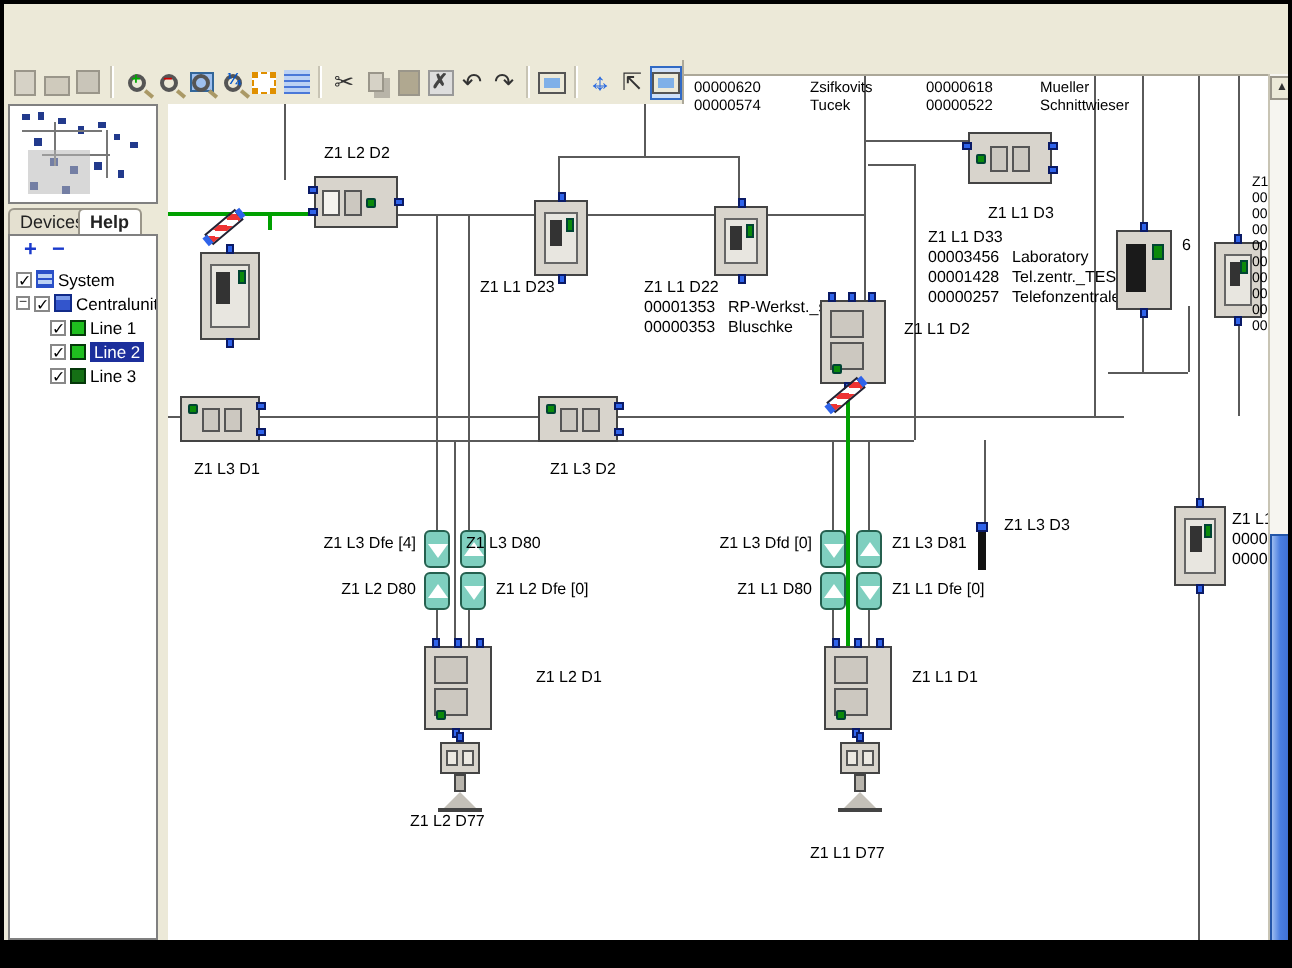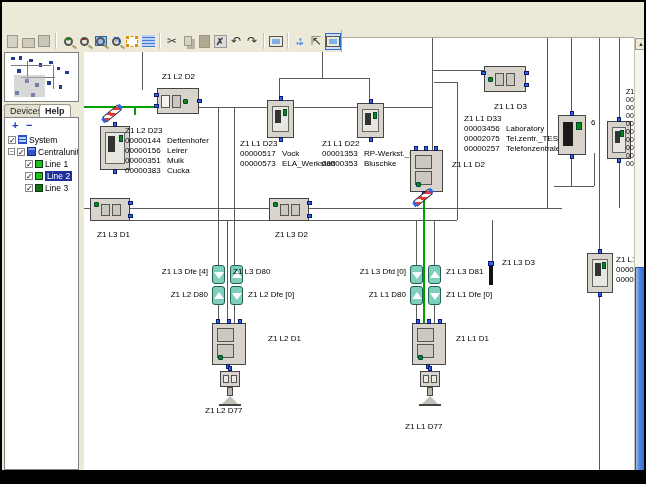--- a/index.html
+++ b/index.html
@@ -286,20 +286,24 @@
     <i class="w" style="left:515px;top:255px;width:1px;height:180px"></i>
     <i class="w" style="left:535px;top:0;width:1px;height:85px"></i>
     <i class="w" style="left:535px;top:120px;width:1px;height:50px"></i>
     <i class="w" style="left:144px;top:327px;width:1px;height:6px"></i>
     <i class="w" style="left:344px;top:327px;width:1px;height:6px"></i>
     <i class="wg" style="left:0;top:68px;width:114px;height:2px"></i>
     <i class="wg" style="left:50px;top:69px;width:2px;height:8px"></i>
     <i class="wg" style="left:31px;top:85px;width:2px;height:5px"></i>
     <i class="wg" style="left:339px;top:150px;width:2px;height:135px"></i>
 
+    <div class="toplist" style="left:263px;top:2px">
+        <div class="irow"><span class="inum">00000620</span><span>Zsifkovits</span><span class="inum">00000618</span><span>Mueller</span></div>
+        <div class="irow"><span class="inum">00000574</span><span>Tucek</span><span class="inum">00000522</span><span>Schnittwieser</span></div>
+      </div>
 
     <div class="lbl" style="left:78px;top:34px">Z1 L2 D2</div>
     <div class="node hnode" style="left:73px;top:50px;width:42px;height:26px">
       <i class="pt" style="left:-4px;top:4px"></i>
         <i class="pt" style="left:-4px;top:15px"></i>
         <i class="pt" style="right:-4px;top:10px"></i>
       <span class="cell"></span>
         <span class="cell"></span>
         <span class="cell w"></span>
         <span class="led"></span>
@@ -307,36 +311,31 @@
 
     <div class="stripe" style="left:18px;top:72px"></div>
     <div class="node" style="left:16px;top:88px;width:30px;height:44px">
       <i class="pt ptv" style="left:12px;top:-5px"></i>
         <i class="pt ptv" style="left:12px;bottom:-5px"></i>
       <div class="panel">
           <i class="slot"></i>
           <i class="pled"></i>
         </div>
     </div>
-    <div class="info" style="left:41px;top:88px">
-      <span class="ititle">Z1 L2 D23</span>
-      <span><div class="irow"><span class="inum">00000144</span><span>Dettenhofer</span></div><div class="irow"><span class="inum">00000156</span><span>Leirer</span></div><div class="irow"><span class="inum">00000351</span><span>Muik</span></div><div class="irow"><span class="inum">00000383</span><span>Cucka</span></div></span>
-    </div>
 
     <div class="node" style="left:183px;top:62px;width:27px;height:38px">
       <i class="pt ptv" style="left:11px;top:-5px"></i>
         <i class="pt ptv" style="left:11px;bottom:-5px"></i>
       <div class="panel">
           <i class="slot" style="width:6px;height:13px"></i>
           <i class="pled"></i>
         </div>
     </div>
     <div class="info" style="left:156px;top:101px">
       <span class="ititle">Z1 L1 D23</span>
-      <span><div class="irow"><span class="inum">00000517</span><span>Vock</span></div><div class="irow"><span class="inum">00000573</span><span>ELA_Werkstatt</span></div></span>
     </div>
 
     <div class="node" style="left:273px;top:65px;width:27px;height:35px">
       <i class="pt ptv" style="left:11px;top:-5px"></i>
         <i class="pt ptv" style="left:11px;bottom:-5px"></i>
       <div class="panel">
           <i class="slot" style="width:6px;height:12px"></i>
           <i class="pled"></i>
         </div>
     </div>
@@ -350,21 +349,21 @@
         <i class="pt" style="right:-4px;top:4px"></i>
         <i class="pt" style="right:-4px;bottom:4px"></i>
       <span class="led"></span>
         <span class="cell"></span>
         <span class="cell"></span>
     </div>
     <div class="lbl" style="left:410px;top:64px">Z1 L1 D3</div>
 
     <div class="info" style="left:380px;top:76px">
       <span class="ititle">Z1 L1 D33</span>
-      <span><div class="irow"><span class="inum">00003456</span><span>Laboratory</span></div><div class="irow"><span class="inum">00002075</span><span>Tel.zentr._TEST</span></div><div class="irow"><span class="inum">00000257</span><span>Telefonzentrale</span></div></span>
+      <span><div class="irow"><span class="inum">00003456</span><span>Laboratory</span></div><div class="irow"><span class="inum">00001428</span><span>Tel.zentr._TEST</span></div><div class="irow"><span class="inum">00000257</span><span>Telefonzentrale</span></div></span>
     </div>
 
     <div class="node" style="left:326px;top:112px;width:33px;height:42px">
       <i class="pt ptv" style="left:3px;top:-5px"></i>
         <i class="pt ptv" style="left:13px;top:-5px"></i>
         <i class="pt ptv" style="left:23px;top:-5px"></i>
         <i class="pt ptv" style="left:11px;bottom:-5px"></i>
       <i class="vcell" style="top:4px"></i>
         <i class="vcell" style="top:20px"></i>
         <i class="vled"></i>

